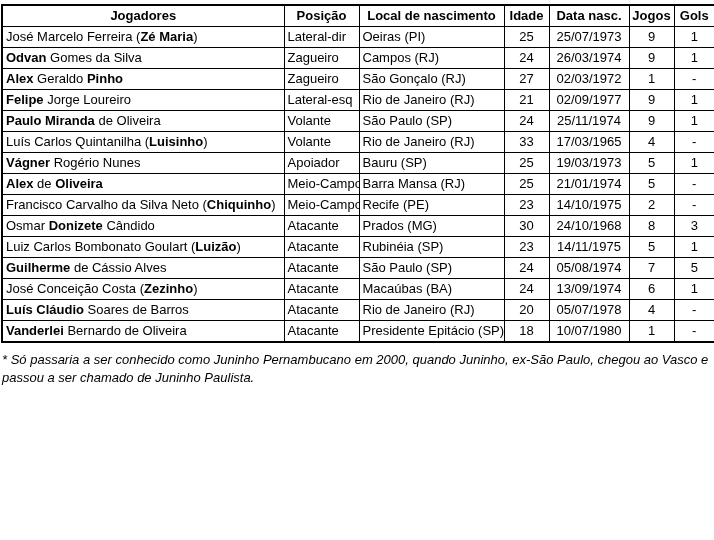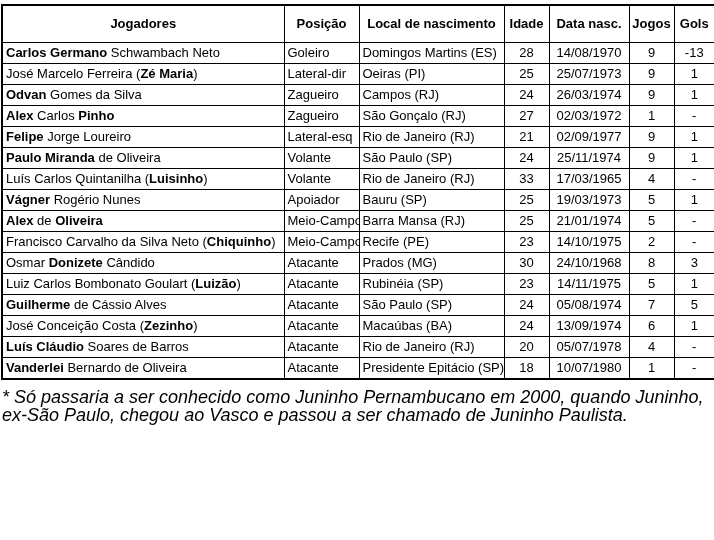--- a/index.html
+++ b/index.html
@@ -29,33 +29,33 @@
     padding: 0 3px;
     overflow: hidden;
     white-space: nowrap;
     font-size: 13px;
     line-height: 20px;
     vertical-align: middle;
   }
   table.players th {
     font-weight: bold;
     text-align: center;
-    padding: 8px 1px;
+    padding: 0 1px;
   }
   td.c-name, td.c-txt {
     text-align: left;
   }
   td.c-num {
     text-align: center;
   }
   .footnote {
     font-style: italic;
     margin: 8px 2px 16px 2px;
     line-height: 18px;
-    font-size: 18px;
+    font-size: 13px;
   }
 </style>
 </head>
 <body>
 
 <table class="players">
   <colgroup>
     <col style="width:282px">
     <col style="width:75px">
     <col style="width:145px">
@@ -70,48 +70,39 @@
       <th>Posição</th>
       <th>Local de nascimento</th>
       <th>Idade</th>
       <th>Data nasc.</th>
       <th>Jogos</th>
       <th>Gols</th>
     </tr>
   </thead>
   <tbody>
       <tr>
-        <td class="c-name"><b>Carlos Germano</b><span> Schwambach Neto</span></td>
-        <td class="c-txt">Goleiro</td>
-        <td class="c-txt">Domingos Martins (ES)</td>
-        <td class="c-num">28</td>
-        <td class="c-num">14/08/1970</td>
-        <td class="c-num">9</td>
-        <td class="c-num">-13</td>
-      </tr>
-      <tr>
         <td class="c-name"><span>José Marcelo Ferreira (</span><b>Zé Maria</b><span>)</span></td>
         <td class="c-txt">Lateral-dir</td>
         <td class="c-txt">Oeiras (PI)</td>
         <td class="c-num">25</td>
         <td class="c-num">25/07/1973</td>
         <td class="c-num">9</td>
         <td class="c-num">1</td>
       </tr>
       <tr>
         <td class="c-name"><b>Odvan</b><span> Gomes da Silva</span></td>
         <td class="c-txt">Zagueiro</td>
         <td class="c-txt">Campos (RJ)</td>
         <td class="c-num">24</td>
         <td class="c-num">26/03/1974</td>
         <td class="c-num">9</td>
         <td class="c-num">1</td>
       </tr>
       <tr>
-        <td class="c-name"><b>Alex</b><span> Carlos </span><b>Pinho</b></td>
+        <td class="c-name"><b>Alex</b><span> Geraldo </span><b>Pinho</b></td>
         <td class="c-txt">Zagueiro</td>
         <td class="c-txt">São Gonçalo (RJ)</td>
         <td class="c-num">27</td>
         <td class="c-num">02/03/1972</td>
         <td class="c-num">1</td>
         <td class="c-num">-</td>
       </tr>
       <tr>
         <td class="c-name"><b>Felipe</b><span> Jorge Loureiro</span></td>
         <td class="c-txt">Lateral-esq</td>

